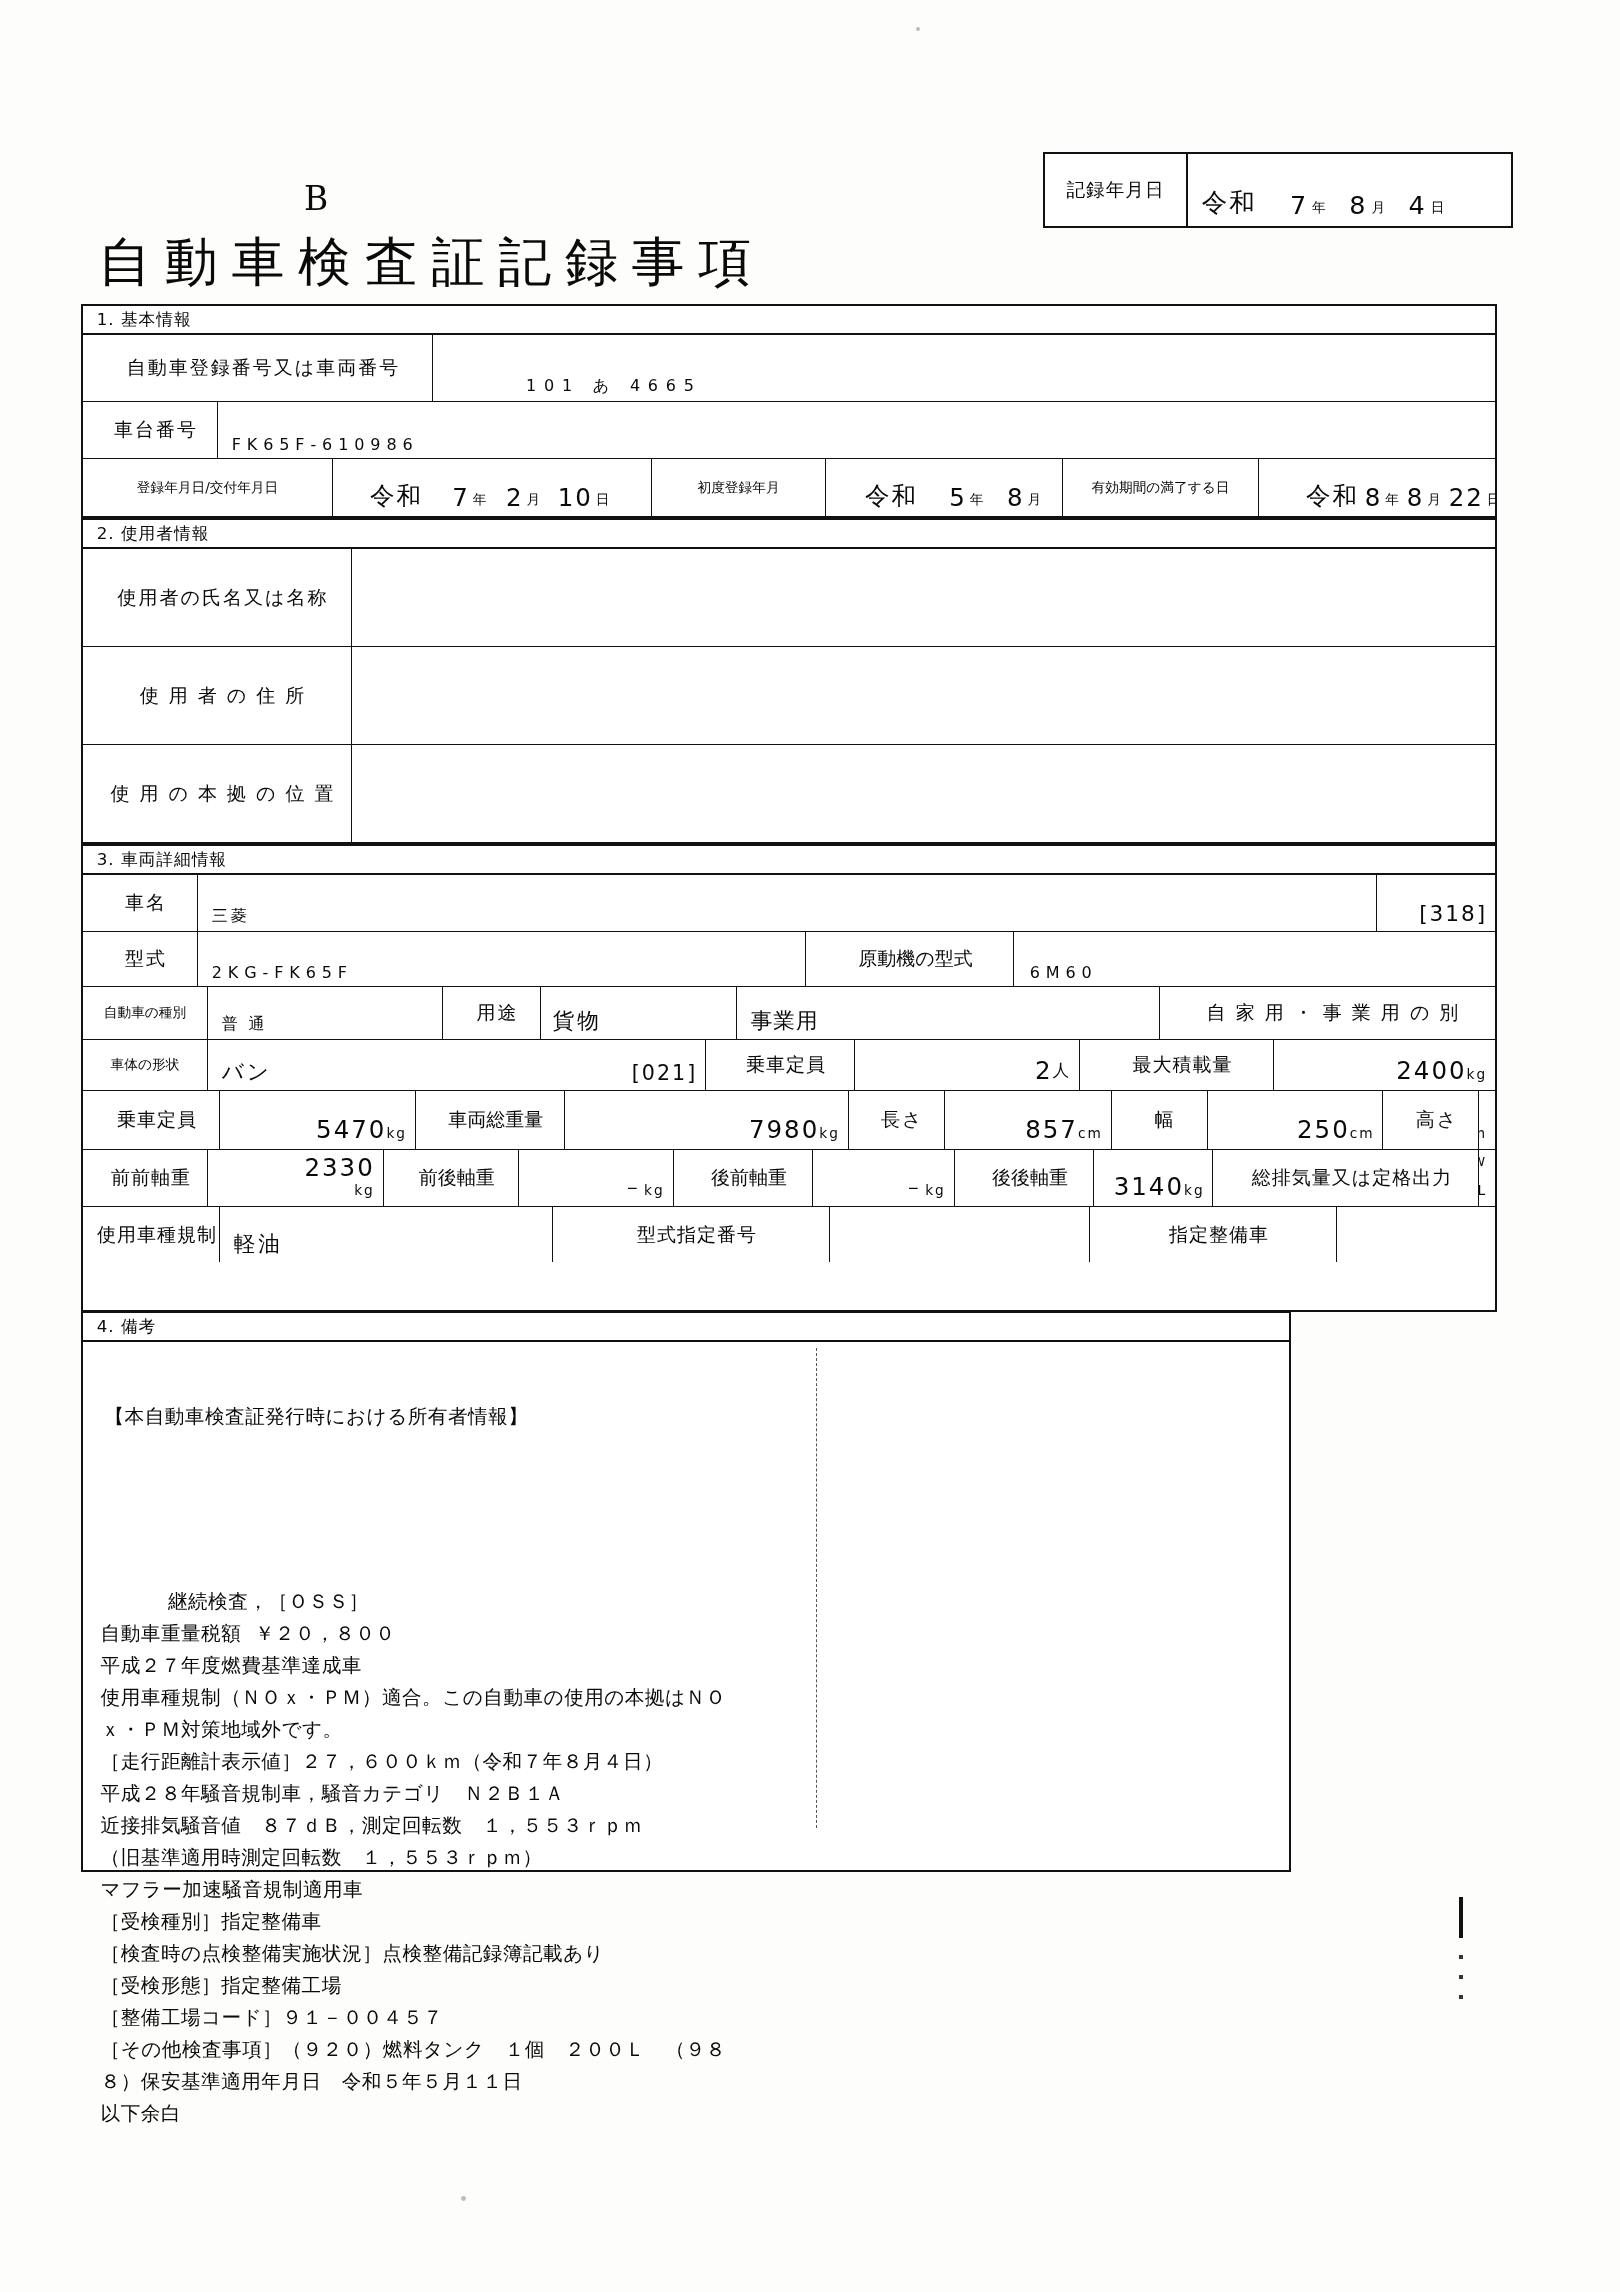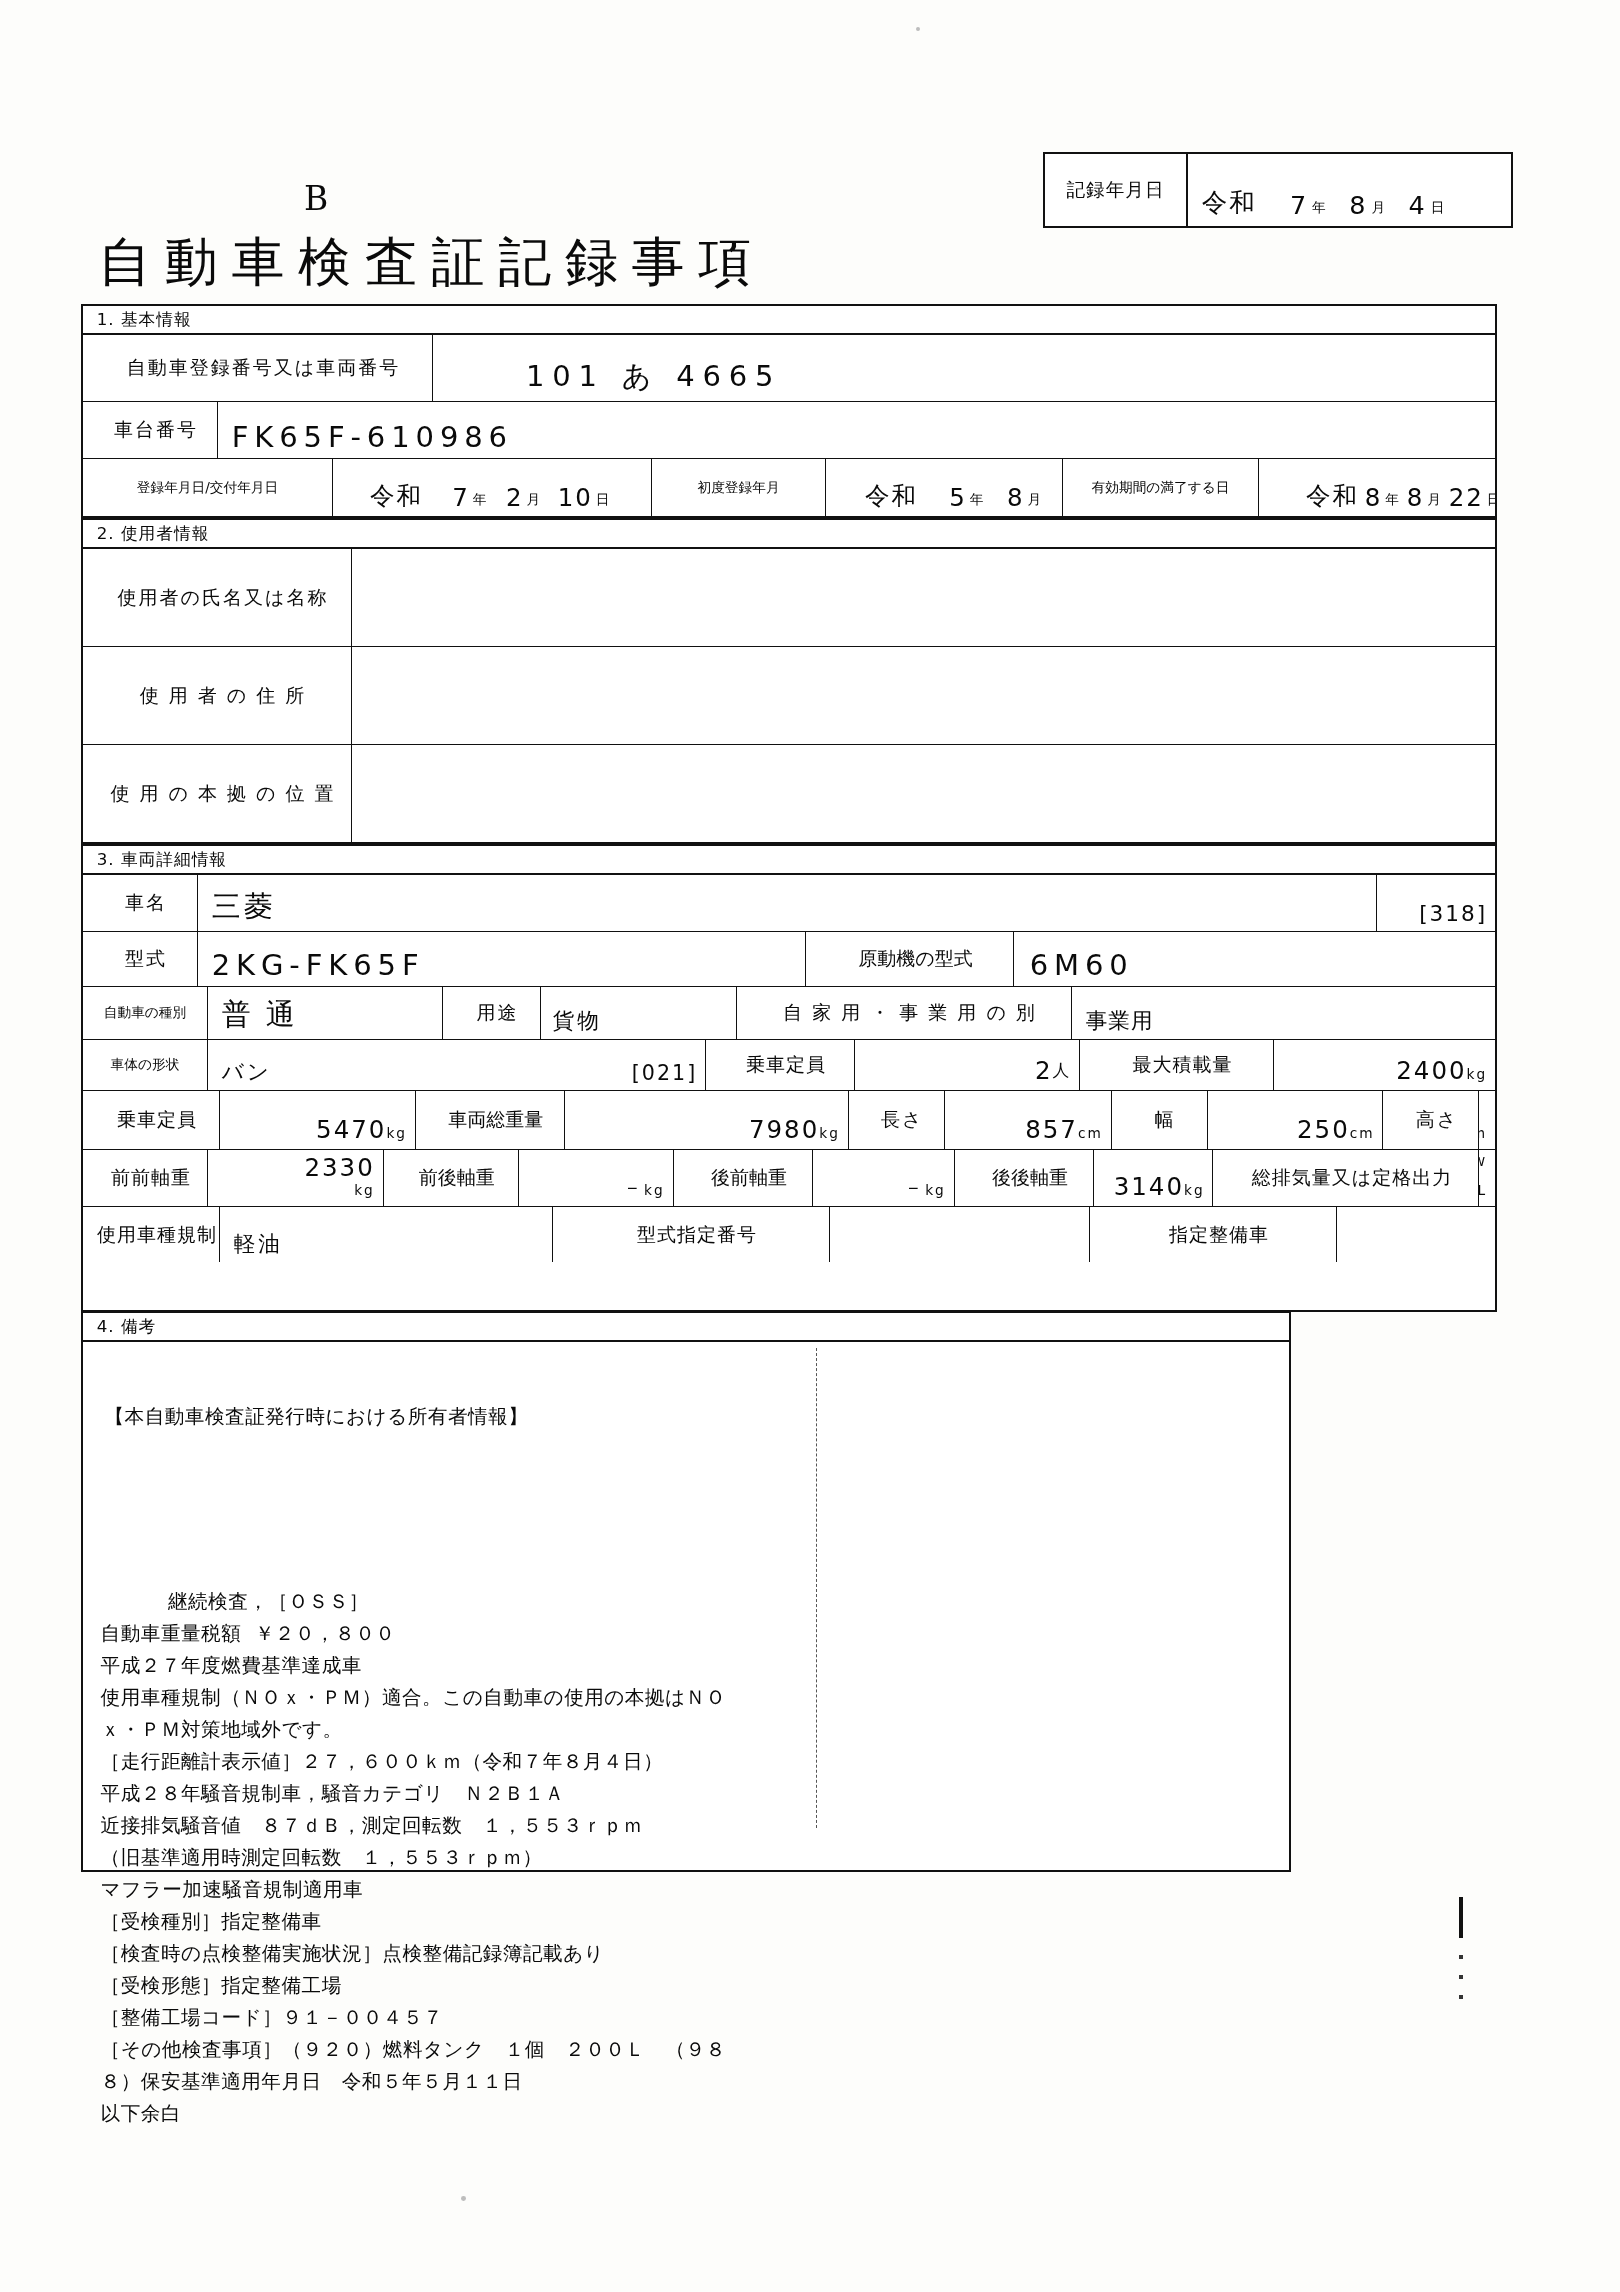--- a/index.html
+++ b/index.html
@@ -86,21 +86,21 @@
     align-items: center;
     border-right: 1.6px solid #111;
     padding: 0 7.8px;
     font-size: 18.6px;
     overflow: hidden;
     white-space: nowrap;
   }
   .cell:last-child { border-right: none; }
   .lbl { justify-content: center; letter-spacing: 2px; font-size: 19px; margin-left: 12px; }
   .lbl-sm { justify-content: center; letter-spacing: 0px; font-size: 13.7px; }
-  .val { justify-content: flex-start; font-size: 29px; letter-spacing: 2.9px; align-items: flex-end; padding-bottom: 3.9px; }
+  .val { justify-content: flex-start; font-size: 16px; letter-spacing: 2.9px; align-items: flex-end; padding-bottom: 3.9px; }
   .val-r { justify-content: flex-end; font-size: 24.5px; letter-spacing: 2px; align-items: flex-end; padding-bottom: 4.9px; }
   .val-date { font-size: 24.5px; letter-spacing: 2px; align-items: flex-end; padding-bottom: 3.9px; gap: 2.9px; }
 
   
   .remarks-body {
     position: relative;
     padding: 11.8px 0 0 17.6px;
     font-size: 19.6px;
     line-height: 25px;
     letter-spacing: 0.5px;
@@ -248,22 +248,22 @@
       <div class="cell val" style="width:608px; padding-left:13.7px; letter-spacing:5.9px;">2KG-FK65F</div>
       <div class="cell lbl" style="width:196px; letter-spacing:0;">原動機の型式</div>
       <div class="cell val" style="flex:1; padding-left:15.7px; letter-spacing:5.9px;">6M60</div>
     </div>
 
     <div class="row" style="height:53px;">
       <div class="cell lbl-sm" style="width:125px;">自動車の種別</div>
       <div class="cell val" style="width:235px; padding-left:13.7px;">普  通</div>
       <div class="cell lbl" style="width:86px;">用途</div>
       <div class="cell val" style="width:196px; padding-left:11.8px; font-size:21.6px;">貨物</div>
+      <div class="cell val" style="flex:1; padding-left:13.7px; font-size:21.6px; letter-spacing:1px;">事業用</div>
       <div class="cell lbl" style="width:323px;">自 家 用 ・ 事 業 用 の 別</div>
-      <div class="cell val" style="flex:1; padding-left:13.7px; font-size:21.6px; letter-spacing:1px;">事業用</div>
     </div>
 
     <div class="row" style="height:51px;">
       <div class="cell lbl-sm" style="width:125px;">車体の形状</div>
       <div class="cell val" style="width:363px; padding-left:13.7px; border-right:none; font-size:21.6px;">バン</div>
       <div class="cell val-r" style="width:135px; font-size:20.6px;">[021]</div>
       <div class="cell lbl" style="width:137px; letter-spacing:1px;">乗車定員</div>
       <div class="cell val-r" style="width:225px;">
         <span>2</span>
         <span class="unit" style="font-size:16.7px;">人</span>

